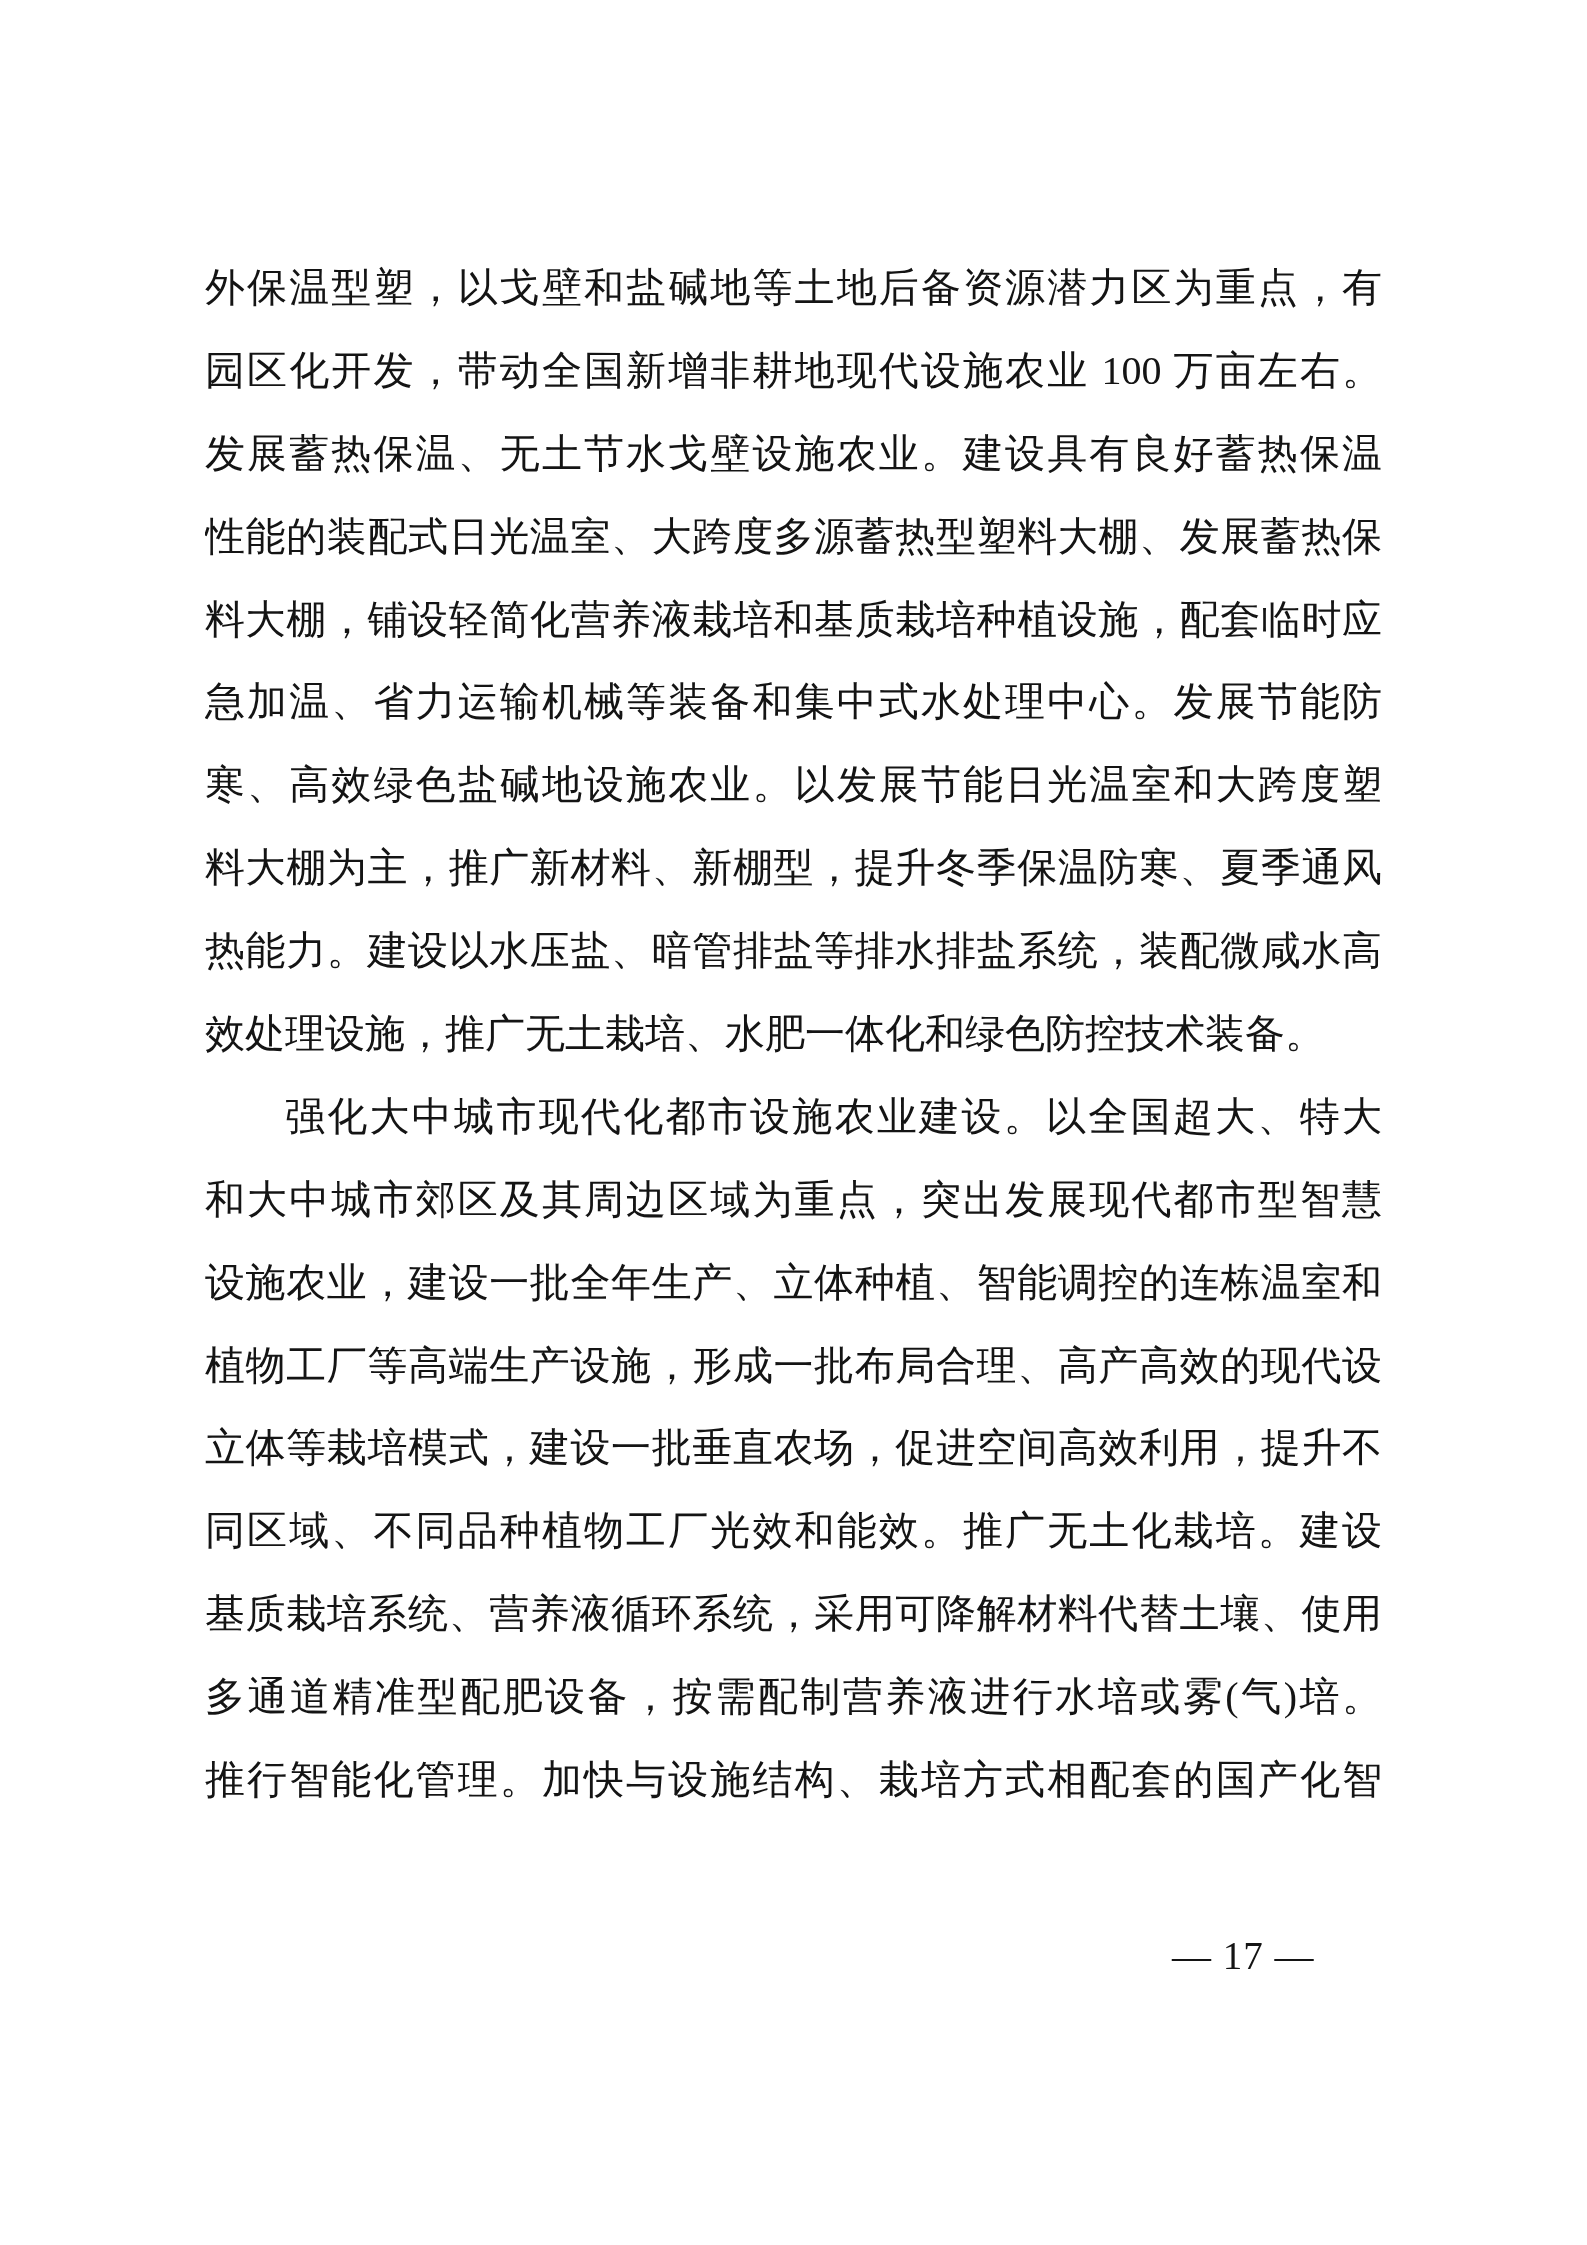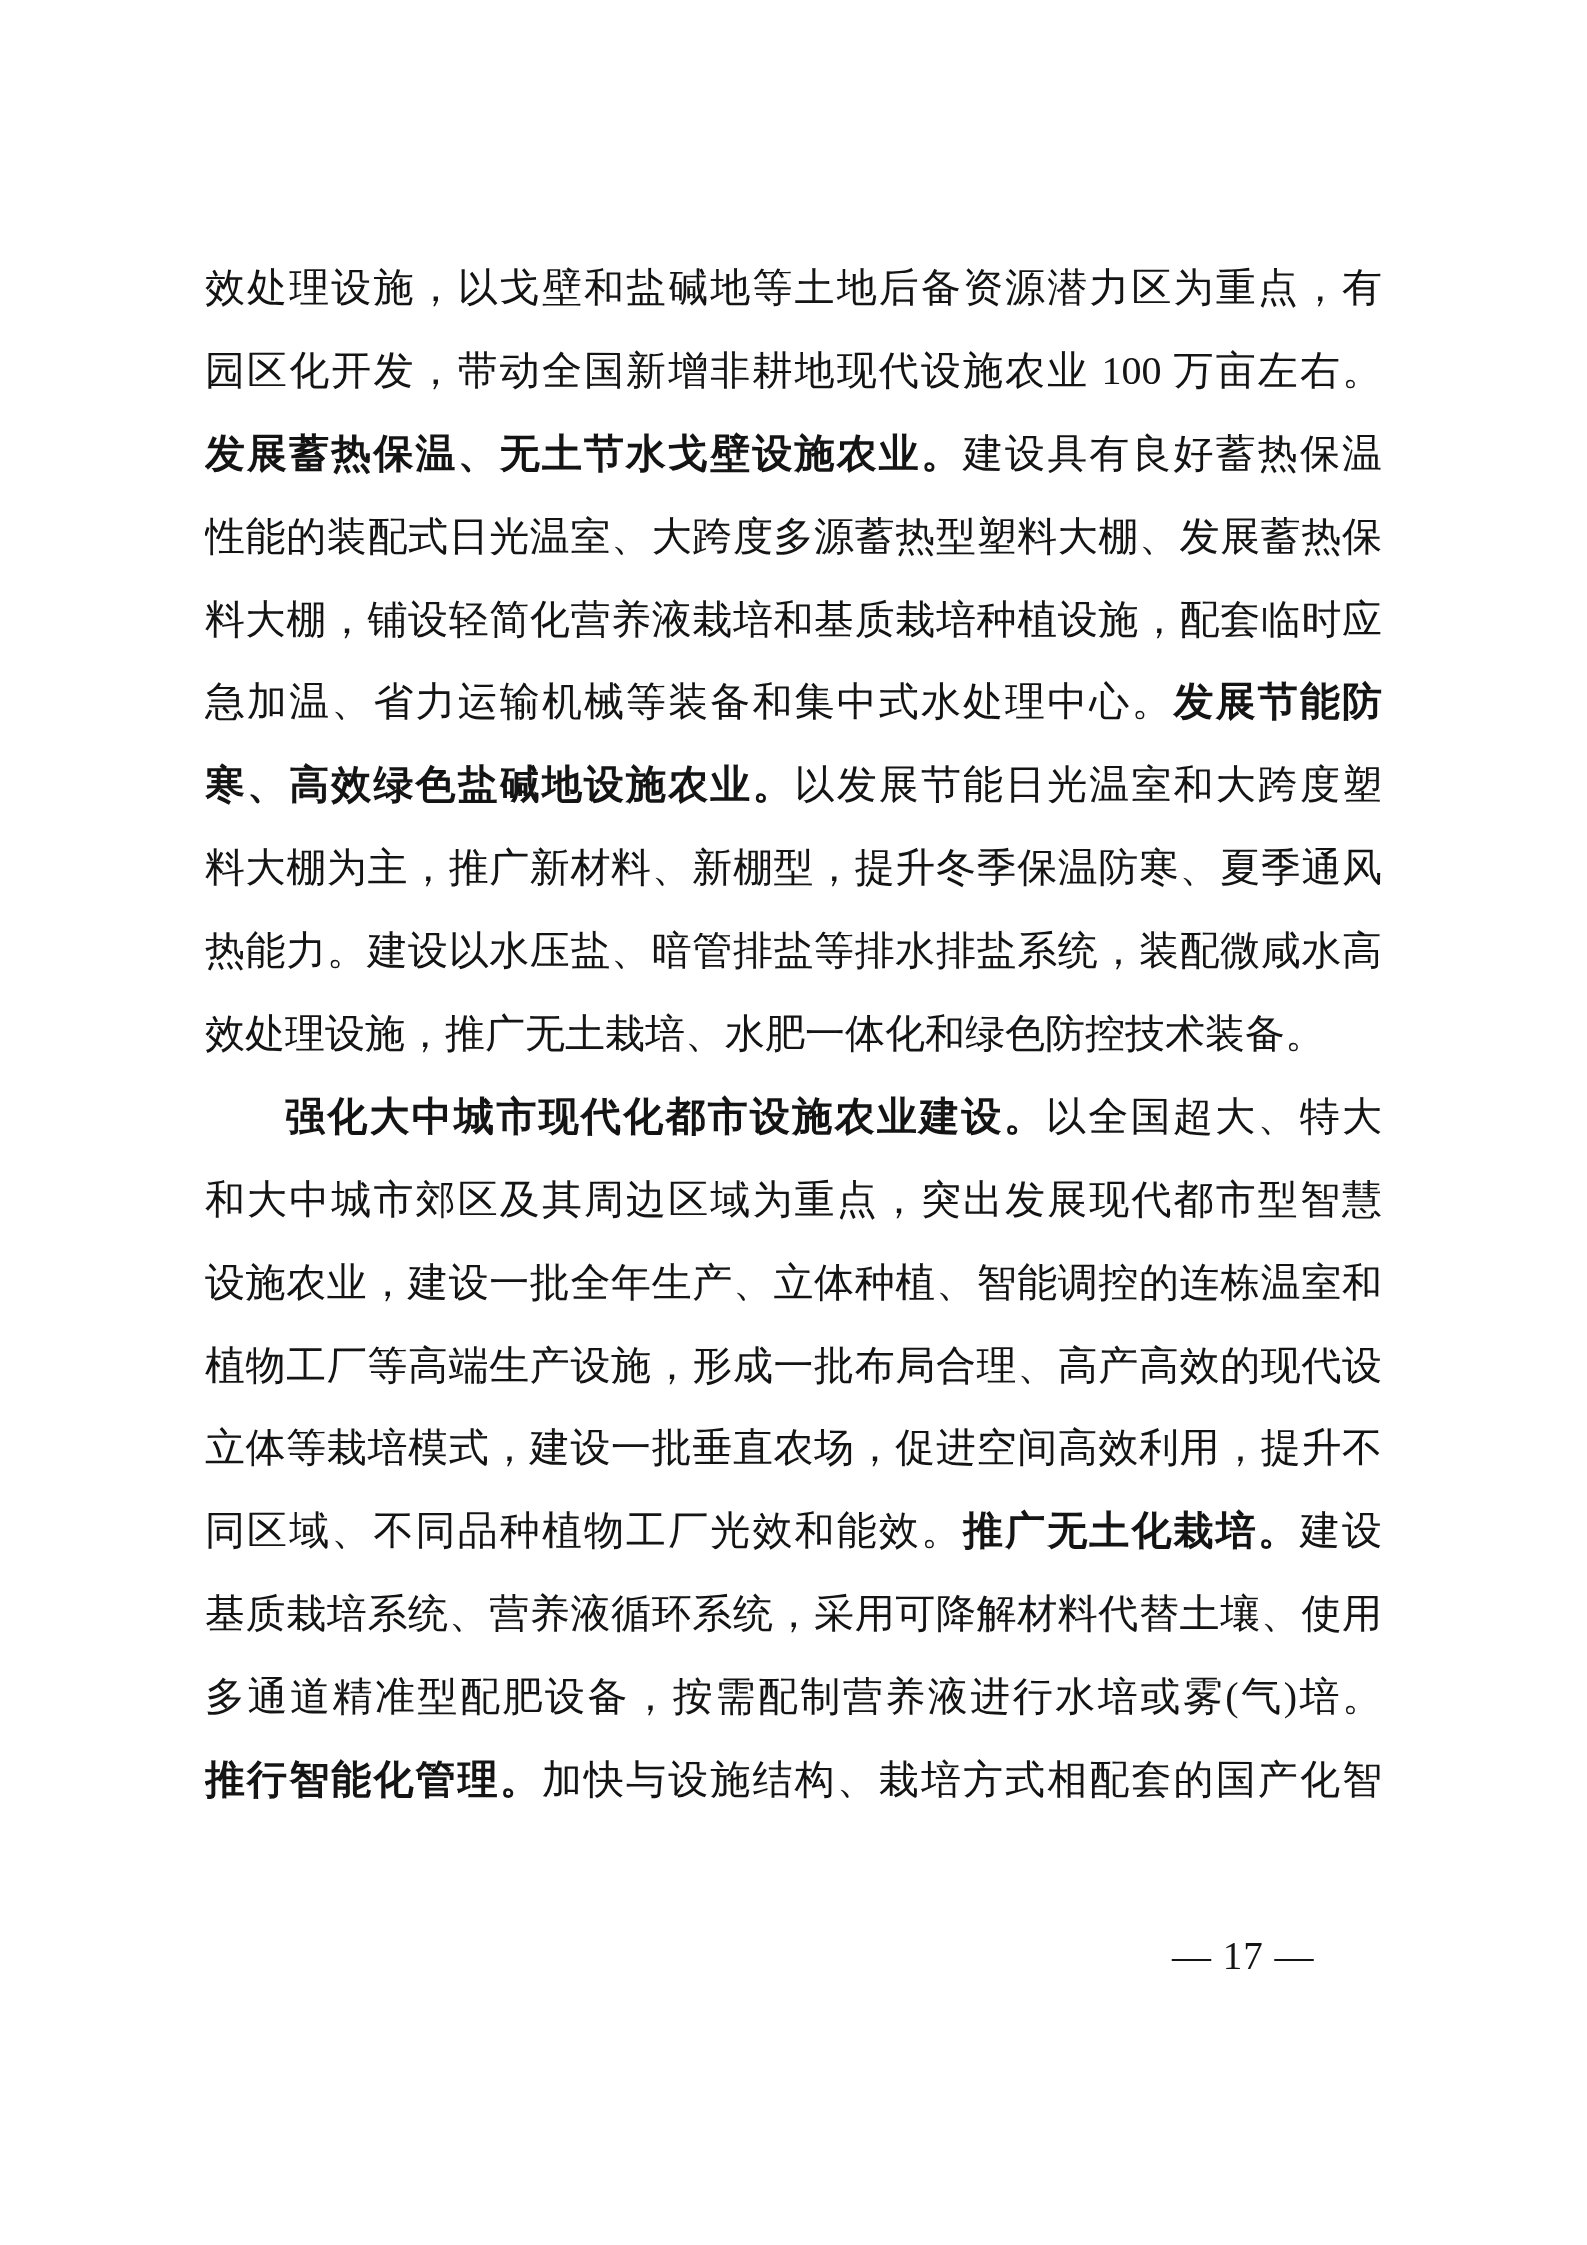--- a/index.html
+++ b/index.html
@@ -31,41 +31,41 @@
     text-justify: inter-character;
     overflow: hidden;
   }
   .line.no-stretch {
     text-align-last: auto;
   }
   .line.indent {
     text-indent: 80px;
   }
   .b {
-    font-weight: 700;
+    font-weight: 400;
     margin-top: 39px;
   }
   .page-number {
     position: absolute;
     left: 1172px;
     top: 1932px;
     width: 200px;
     font-size: 39px;
     line-height: 48px;
     letter-spacing: 1px;
     white-space: nowrap;
     color: #141414;
   }
 </style>
 </head>
 <body>
 
 <div class="page">
   <div class="text-block" id="text-block">
-      <div class="line"><span>效处理设施，以戈壁和盐碱地等土地后备资源潜力区为重点，有</span></div>
+      <div class="line"><span>外保温型塑，以戈壁和盐碱地等土地后备资源潜力区为重点，有</span></div>
       <div class="line"><span>园区化开发，带动全国新增非耕地现代设施农业 100 万亩左右。</span></div>
       <div class="line"><span class="b">发展蓄热保温、无土节水戈壁设施农业。</span><span>建设具有良好蓄热保温</span></div>
       <div class="line"><span>性能的装配式日光温室、大跨度多源蓄热型塑料大棚、发展蓄热保温</span></div>
       <div class="line"><span>料大棚，铺设轻简化营养液栽培和基质栽培种植设施，配套临时应</span></div>
       <div class="line"><span>急加温、省力运输机械等装备和集中式水处理中心。</span><span class="b">发展节能防</span></div>
       <div class="line"><span class="b">寒、高效绿色盐碱地设施农业。</span><span>以发展节能日光温室和大跨度塑</span></div>
       <div class="line"><span>料大棚为主，推广新材料、新棚型，提升冬季保温防寒、夏季通风散</span></div>
       <div class="line"><span>热能力。建设以水压盐、暗管排盐等排水排盐系统，装配微咸水高</span></div>
       <div class="line no-stretch"><span>效处理设施，推广无土栽培、水肥一体化和绿色防控技术装备。</span></div>
       <div class="line indent"><span class="b">强化大中城市现代化都市设施农业建设。</span><span>以全国超大、特大</span></div>

